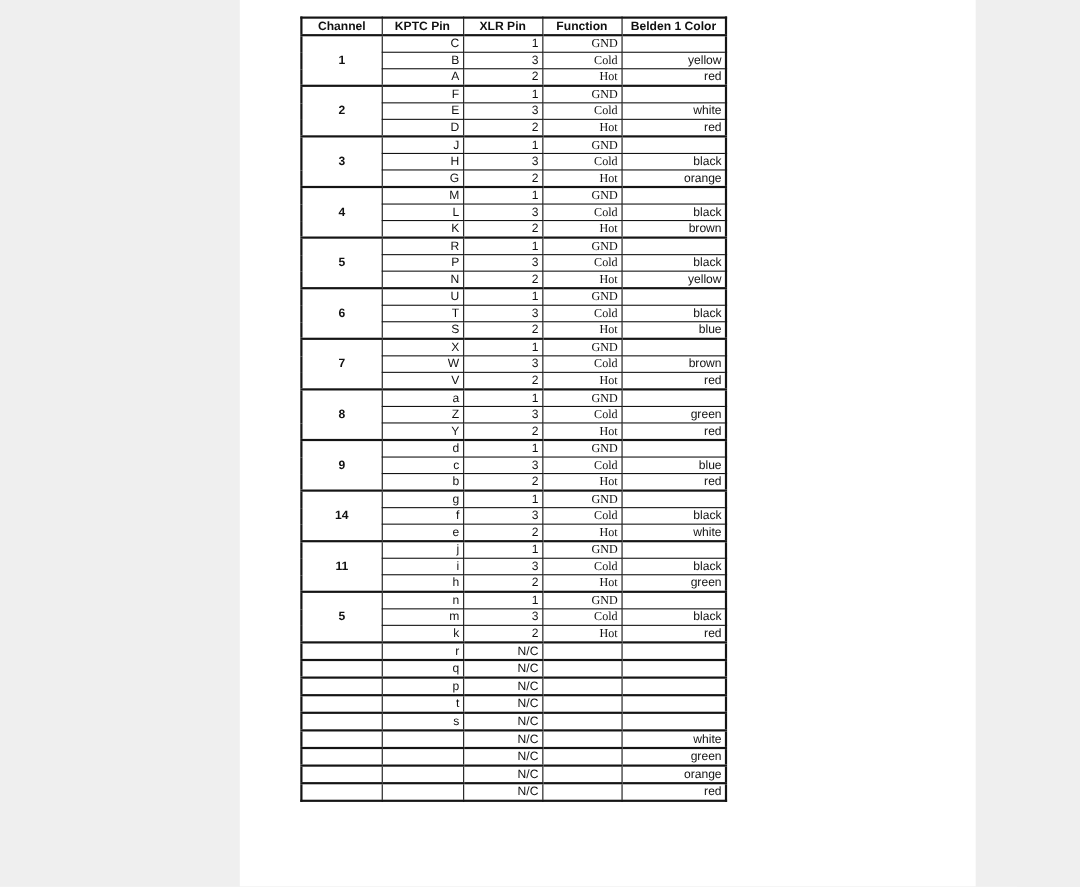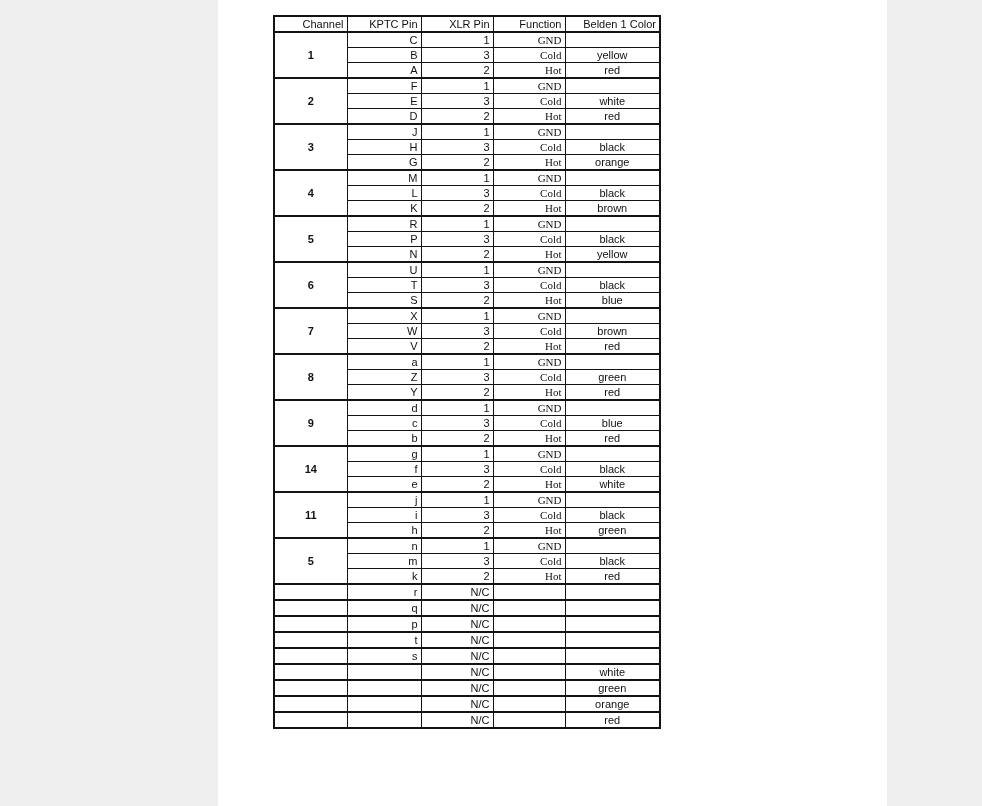--- a/index.html
+++ b/index.html
@@ -34,36 +34,36 @@
     border: 1px solid #141414;
     height: 15px;
     line-height: 14px;
     padding: 0 3px;
     font-size: 11px;
     color: #111111;
     overflow: hidden;
     white-space: nowrap;
   }
   table.wiring thead th {
-    font-weight: normal;
-    text-align: right;
+    font-weight: bold;
+    text-align: center;
     border-bottom: 2px solid #141414;
   }
   table.wiring tr.group-start td { border-top: 2px solid #141414; }
   td.channel-cell {
     text-align: center;
     font-weight: bold;
     font-size: 13px;
     vertical-align: middle;
   }
   td.channel-blank-cell { }
   td.col-kptc  { text-align: right; }
   td.col-xlr   { text-align: right; }
   td.col-fn    { text-align: right; font-family: Liberation Serif, serif; }
-  td.col-color { text-align: center; }
+  td.col-color { text-align: right; }
 </style>
 </head>
 <body>
 
 <div class="canvas">
   <div class="paper">
     <table class="wiring">
       <colgroup>
         <col class="c-channel">
           <col class="c-kptc">

